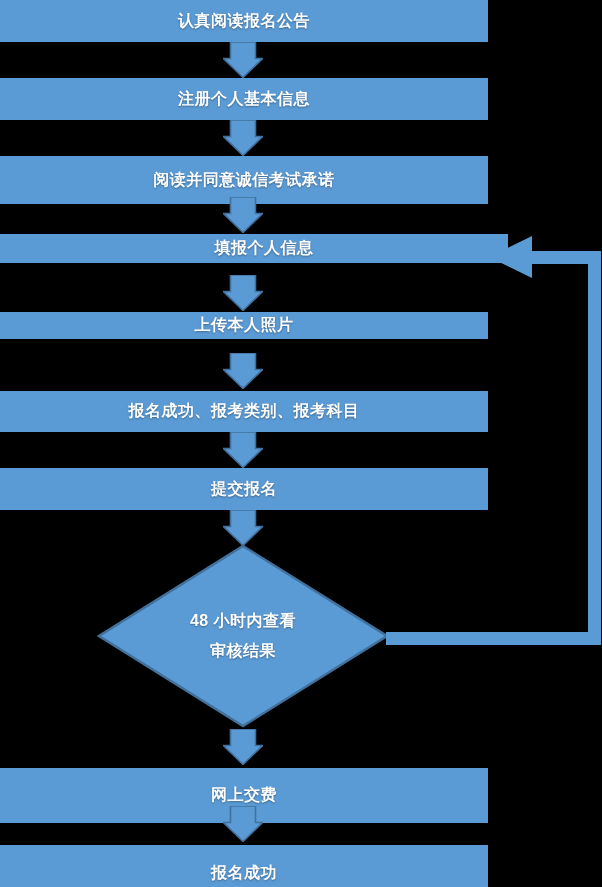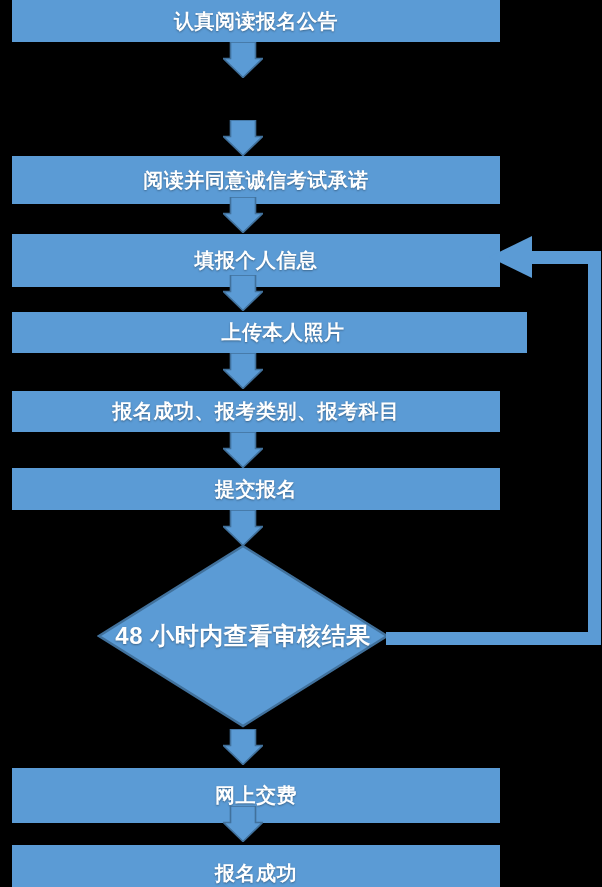--- a/index.html
+++ b/index.html
@@ -4,33 +4,33 @@
 <style>
   html,body{margin:0;padding:0;background:#000;}
   .canvas{
     position:relative;
     width:602px;height:887px;
     background:#000;
     overflow:hidden;
     font-family:"Liberation Sans","DejaVu Sans",sans-serif;
   }
   .step-box{
-    position:absolute;left:12px;width:488px;
+    position:absolute;left:0;width:488px;
     background:#5B9BD5;
-    color:#fff;font-weight:bold;font-size:20px;
+    color:#fff;font-weight:bold;font-size:16px;
     display:flex;align-items:center;justify-content:center;
     text-shadow:0 1px 2px rgba(0,0,0,0.35);
     letter-spacing:0.5px;
   }
   .down-arrow{position:absolute;width:40px;height:36px;left:223px;}
   .diamond-wrap{position:absolute;left:97px;top:544px;width:292px;height:184px;}
   .diamond-label{
     position:absolute;left:97px;top:544px;width:292px;height:184px;
-    display:flex;flex-direction:row;align-items:center;justify-content:center;
-    color:#fff;font-weight:bold;font-size:24px;line-height:30px;
+    display:flex;flex-direction:column;align-items:center;justify-content:center;
+    color:#fff;font-weight:bold;font-size:16px;line-height:30px;
     text-shadow:0 1px 2px rgba(0,0,0,0.35);
     letter-spacing:0.5px;
   }
   .loop-seg{position:absolute;background:#5B9BD5;}
   #loop-bottom{left:386px;top:632px;width:215px;height:13px;}
   #loop-vertical{left:588px;top:251px;width:13px;height:394px;}
   #loop-top{left:531px;top:251px;width:70px;height:13px;}
   #loop-arrowhead{
     position:absolute;left:489px;top:236px;
     width:0;height:0;
@@ -38,23 +38,24 @@
     border-bottom:21px solid transparent;
     border-right:43px solid #5B9BD5;
   }
 </style>
 </head>
 <body>
 
 <div class="canvas">
 
   <div class="step-box" style="top:0px;height:42px;">认真阅读报名公告</div>
+  <div class="step-box" style="top:78px;height:42px;">注册个人基本信息</div>
   <div class="step-box" style="top:156px;height:48px;">阅读并同意诚信考试承诺</div>
-  <div class="step-box" style="top:234px;height:53px;">填报个人信息</div>
-  <div class="step-box" style="top:312px;height:41px;padding-left:27px;">上传本人照片</div>
+  <div class="step-box" style="top:234px;height:29px;padding-left:20px;">填报个人信息</div>
+  <div class="step-box" style="top:312px;height:27px;">上传本人照片</div>
   <div class="step-box" style="top:391px;height:41px;">报名成功、报考类别、报考科目</div>
   <div class="step-box" style="top:468px;height:42px;text-align:center;">提交报名</div>
   <div class="step-box" style="top:768px;height:55px;">网上交费</div>
   <div class="step-box" style="top:845px;height:57px;">报名成功</div>
 
   <svg class="down-arrow" style="top:42px" viewBox="0 0 40 36">
       <polygon points="7.5,0 32.5,0 32.5,16.5 39.5,16.5 20,35.5 0.5,16.5 7.5,16.5" fill="#5B9BD5" stroke="#41719C" stroke-width="1.6"></polygon>
     </svg>
   <svg class="down-arrow" style="top:120px" viewBox="0 0 40 36">
       <polygon points="7.5,0 32.5,0 32.5,16.5 39.5,16.5 20,35.5 0.5,16.5 7.5,16.5" fill="#5B9BD5" stroke="#41719C" stroke-width="1.6"></polygon>

